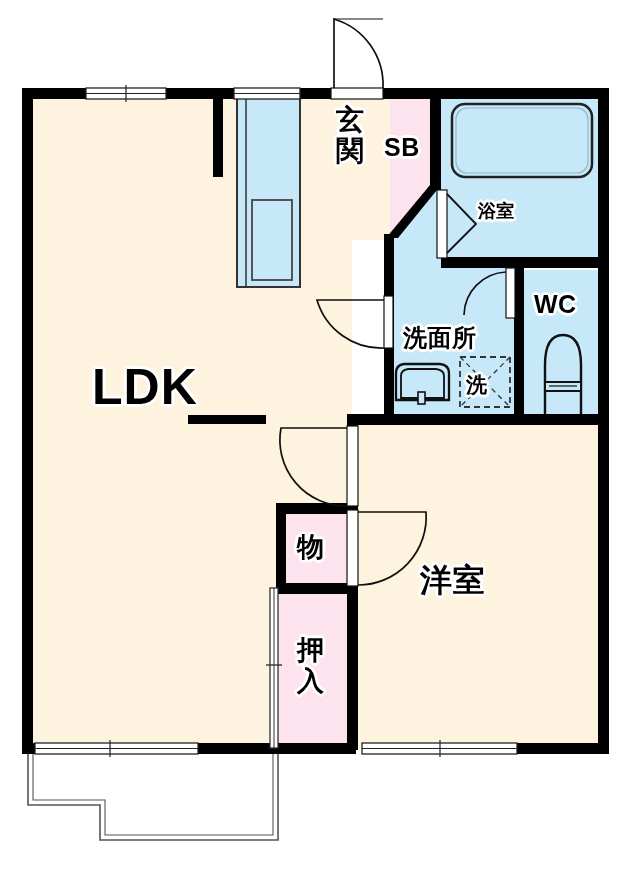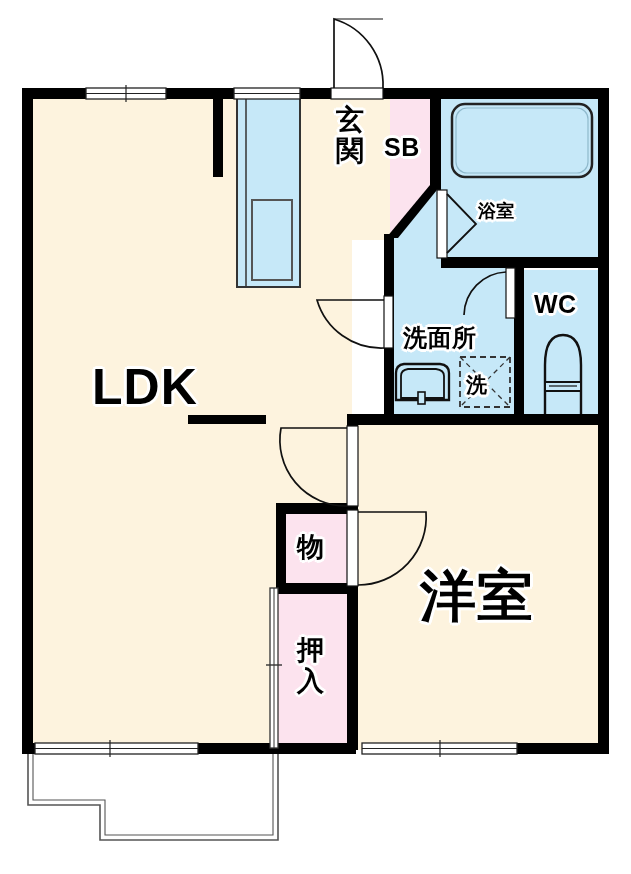--- a/index.html
+++ b/index.html
@@ -37,21 +37,21 @@
        0    3px 0 #fff,  0   -3px 0 #fff;
     pointer-events: none;
   }
   .lbl-ldk   { left: 92px;  top: 358px; font-size: 50px; letter-spacing: 1px; text-align: right; }
   .lbl-genkan{ left: 336px; top: 104px; font-size: 28px; line-height: 31px; }
   .lbl-sb    { left: 384px; top: 133px; font-size: 25px; }
   .lbl-bath  { left: 478px; top: 199px; font-size: 18px; }
   .lbl-wash  { left: 403px; top: 294px; font-size: 24px; margin-top: 28px; }
   .lbl-wc    { left: 534px; top: 290px; font-size: 25px; }
   .lbl-sen   { left: 466px; top: 371px; font-size: 21px; }
-  .lbl-yoshitsu { left: 420px; top: 559px; font-size: 56px; }
+  .lbl-yoshitsu { left: 420px; top: 559px; font-size: 32px; }
   .lbl-mono  { left: 297px; top: 529px; font-size: 27px; }
   .lbl-oshi  { left: 297px; top: 635px; font-size: 27px; line-height: 31px; }
 </style>
 </head>
 <body>
 
 <div id="plan">
 
   <svg width="631" height="874" viewBox="0 0 631 874">
 

